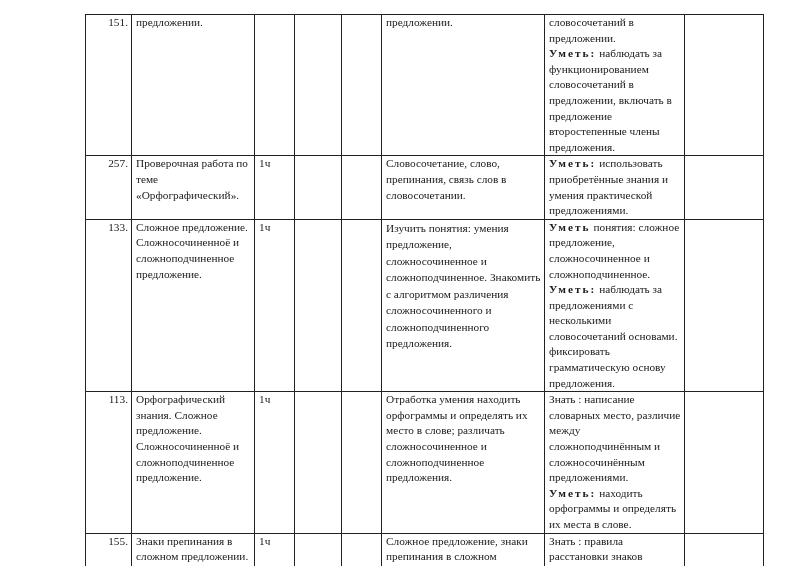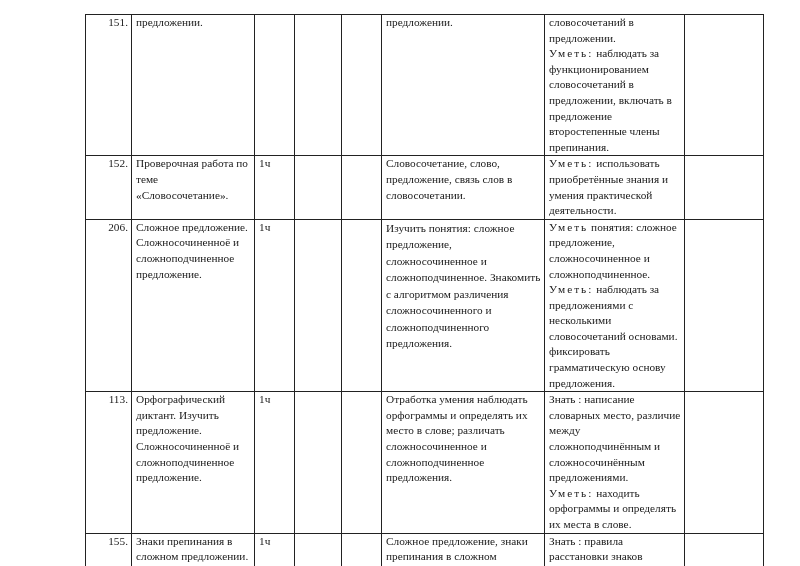--- a/index.html
+++ b/index.html
@@ -3,21 +3,21 @@
   <meta charset="utf-8">
   <style>
     html, body { margin: 0; padding: 0; background: #ffffff; }
     body { width: 800px; height: 566px; position: relative; overflow: hidden;
            font-family: "Liberation Serif", "DejaVu Serif", serif; color: #1a1a1a; }
     table.plan { position: absolute; left: 85px; top: 14px; border-collapse: collapse;
                  table-layout: fixed; width: 678px; }
     table.plan td { border: 1.3px solid #222; vertical-align: top; padding: 0 3px 0 4px;
                     font-size: 11.3px; line-height: 15.6px; overflow: hidden; }
     td.num { text-align: right; padding-right: 8px; }
-    .spaced { letter-spacing: 2px; }
+    .spaced { letter-spacing: 2px; font-weight: bold; }
     .line { display: block; }
   </style>
 </head>
 <body>
 
 <table class="plan">
   <colgroup>
     <col style="width:46px">
       <col style="width:123px">
       <col style="width:40px">
@@ -30,56 +30,56 @@
   <tbody>
     <tr style="height:117px">
       <td class="num">151.</td>
       <td>предложении.</td>
       <td></td>
       <td></td>
       <td></td>
       <td>предложении.</td>
       <td>
         <span class="line"><span></span><span>словосочетаний в предложении.</span></span>
-        <span class="line"><span class="spaced">Уметь:</span><span> наблюдать за функционированием словосочетаний в предложении, включать в предложение второстепенные члены препинания.</span></span>
+        <span class="line"><span class="spaced">Уметь:</span><span> наблюдать за функционированием словосочетаний в предложении, включать в предложение второстепенные члены предложения.</span></span>
       </td>
       <td></td>
     </tr>
     <tr style="height:55px">
-      <td class="num">152.</td>
-      <td>Проверочная работа по теме «Словосочетание».</td>
+      <td class="num">257.</td>
+      <td>Проверочная работа по теме «Орфографический».</td>
       <td>1ч</td>
       <td></td>
       <td></td>
-      <td>Словосочетание, слово, предложение, связь слов в словосочетании.</td>
+      <td>Словосочетание, слово, препинания, связь слов в словосочетании.</td>
       <td>
-        <span class="line"><span class="spaced">Уметь:</span><span> использовать приобретённые знания и умения практической деятельности.</span></span>
+        <span class="line"><span class="spaced">Уметь:</span><span> использовать приобретённые знания и умения практической предложениями.</span></span>
       </td>
       <td></td>
     </tr>
     <tr style="height:145px">
-      <td class="num">206.</td>
+      <td class="num">133.</td>
       <td>Сложное предложение. Сложносочиненноё и сложноподчиненное предложение.</td>
       <td>1ч</td>
       <td></td>
       <td></td>
-      <td style="line-height:16.5px">Изучить понятия: сложное предложение, сложносочиненное и сложноподчиненное. Знакомить с алгоритмом различения сложносочиненного и сложноподчиненного предложения.</td>
+      <td style="line-height:16.5px">Изучить понятия: умения предложение, сложносочиненное и сложноподчиненное. Знакомить с алгоритмом различения сложносочиненного и сложноподчиненного предложения.</td>
       <td>
         <span class="line"><span class="spaced">Уметь</span><span> понятия: сложное предложение, сложносочиненное и сложноподчиненное.</span></span>
         <span class="line"><span class="spaced">Уметь:</span><span> наблюдать за предложениями с несколькими словосочетаний основами. фиксировать грамматическую основу предложения.</span></span>
       </td>
       <td></td>
     </tr>
     <tr style="height:117px">
       <td class="num">113.</td>
-      <td>Орфографический диктант. Изучить предложение. Сложносочиненноё и сложноподчиненное предложение.</td>
+      <td>Орфографический знания. Сложное предложение. Сложносочиненноё и сложноподчиненное предложение.</td>
       <td>1ч</td>
       <td></td>
       <td></td>
-      <td>Отработка умения наблюдать орфограммы и определять их место в слове; различать сложносочиненное и сложноподчиненное предложения.</td>
+      <td>Отработка умения находить орфограммы и определять их место в слове; различать сложносочиненное и сложноподчиненное предложения.</td>
       <td>
         <span class="line"><span>Знать :</span><span> написание словарных место, различие между сложноподчинённым и сложносочинённым предложениями.</span></span>
         <span class="line"><span class="spaced">Уметь:</span><span> находить орфограммы и определять их места в слове.</span></span>
       </td>
       <td></td>
     </tr>
     <tr style="height:97px">
       <td class="num">155.</td>
       <td>Знаки препинания в сложном предложении.</td>
       <td>1ч</td>

